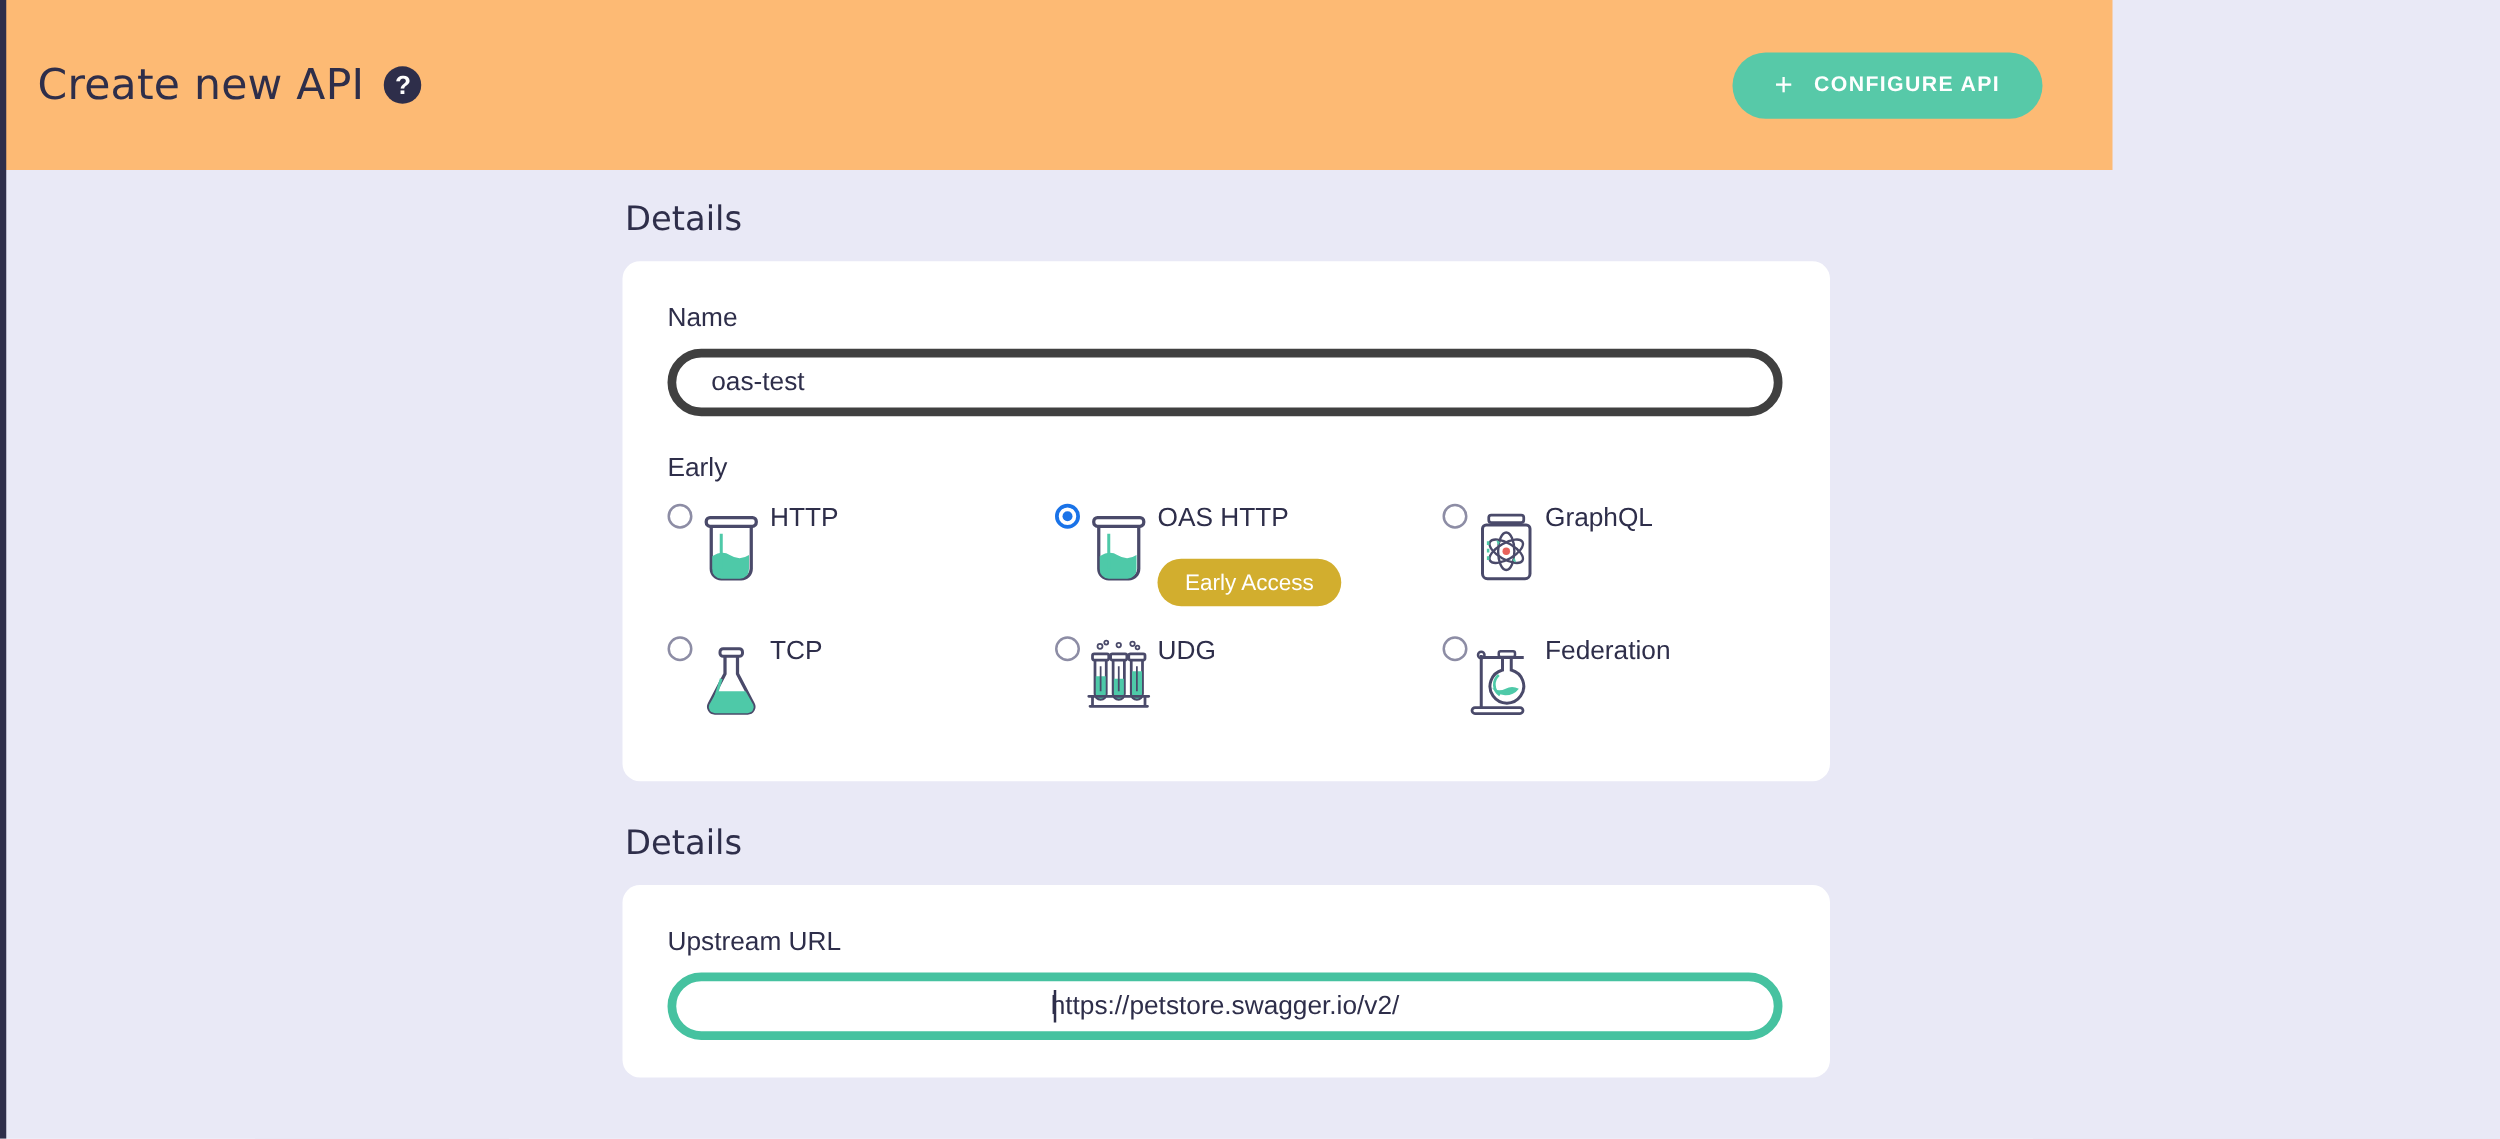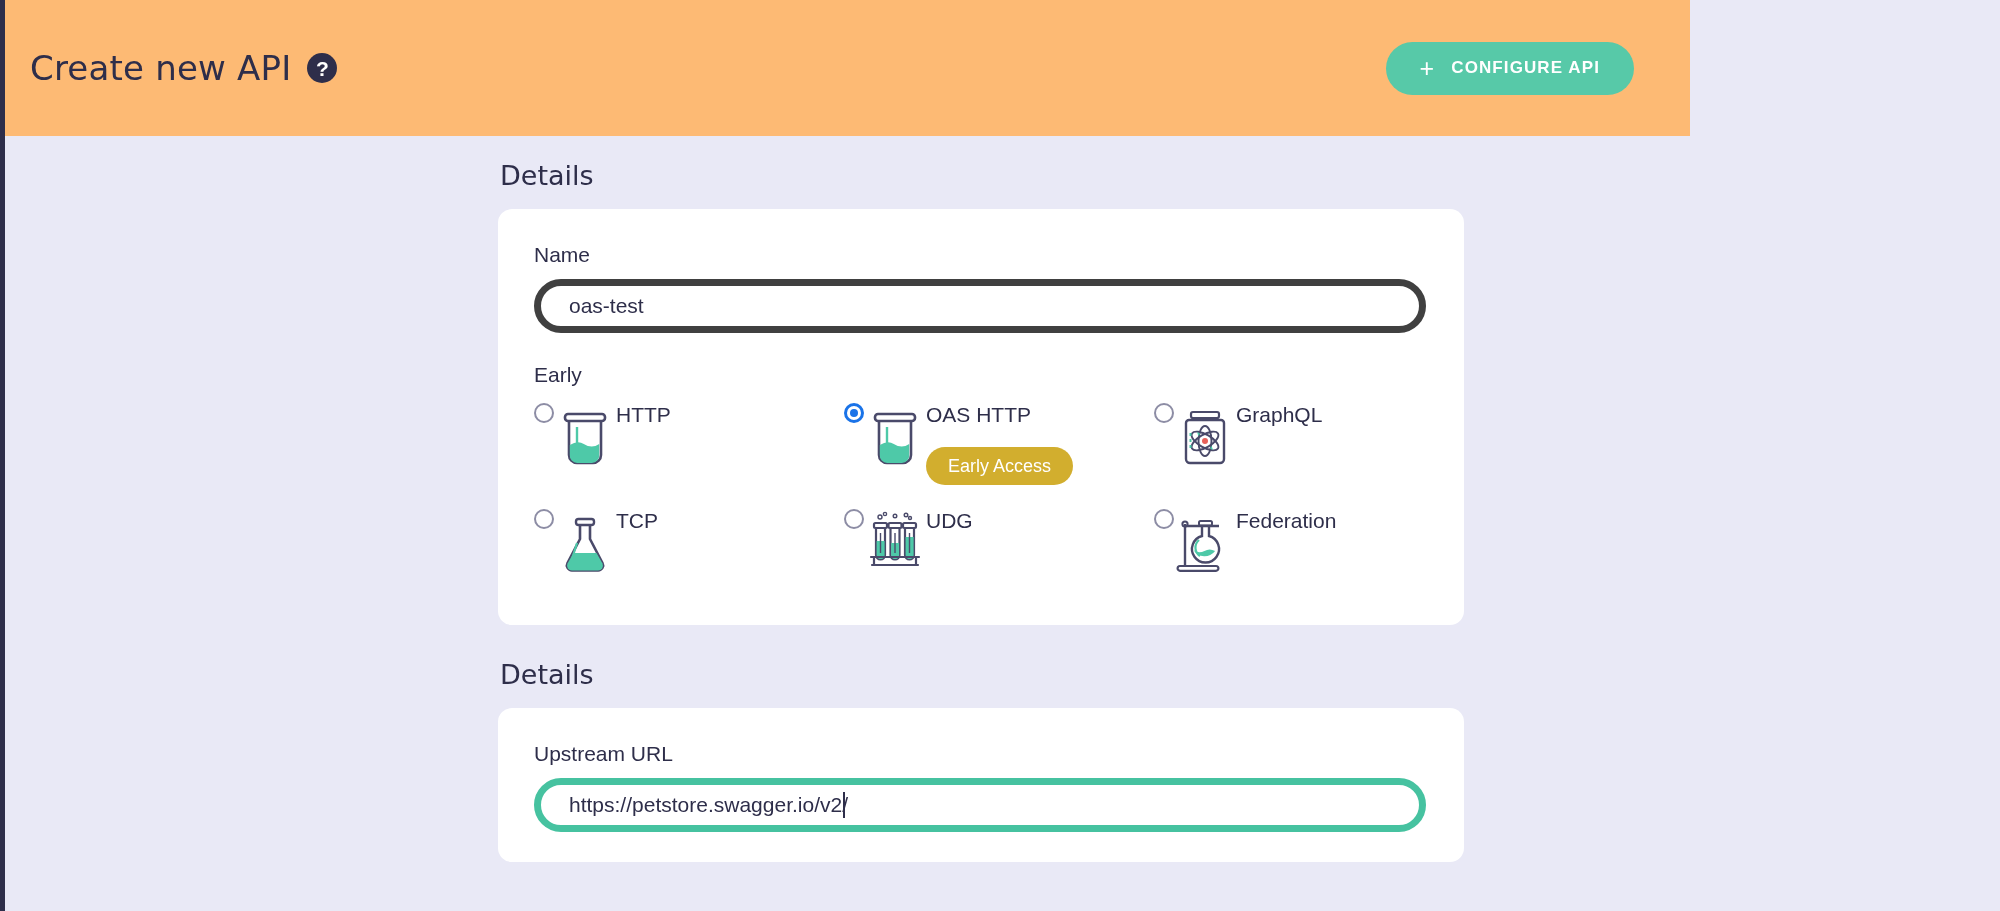--- a/index.html
+++ b/index.html
@@ -97,20 +97,21 @@
     border-radius: 27px;
     padding: 0 28px;
     font-size: 21px;
     color: #2e2e4a;
     background: #fff;
     outline: none;
     font-family: "Liberation Sans", sans-serif;
   }
   .text-input.focused {
     border-color: #46c2a0;
+    text-align: center;
   }
   .input-caret-wrap { position: relative; display: inline-block; }
   .caret {
     position: absolute;
     width: 2px; height: 26px;
     background: #2e2e4a;
     top: 14px;
   }
 
   .type-block { margin-top: 30px; }

